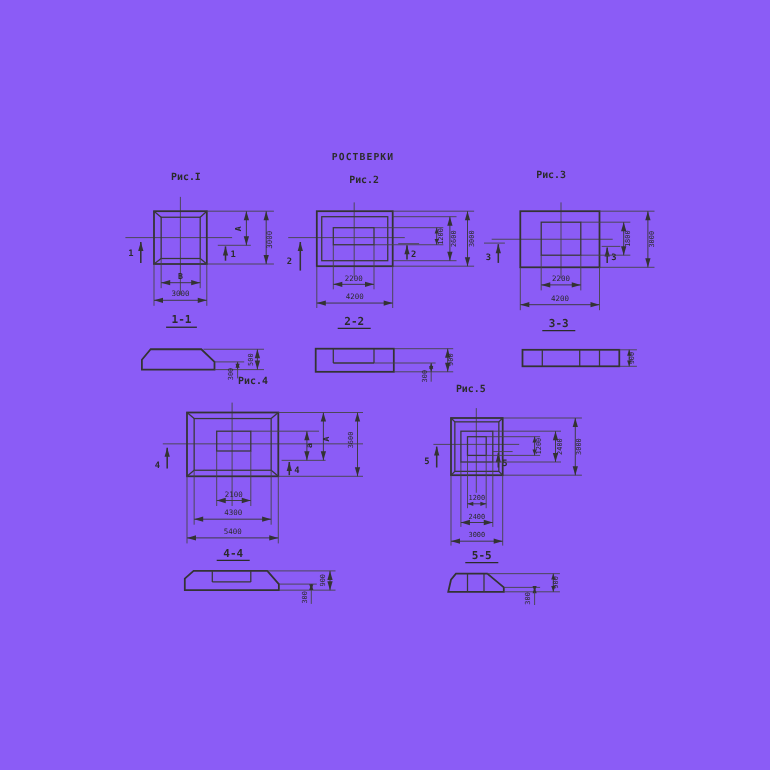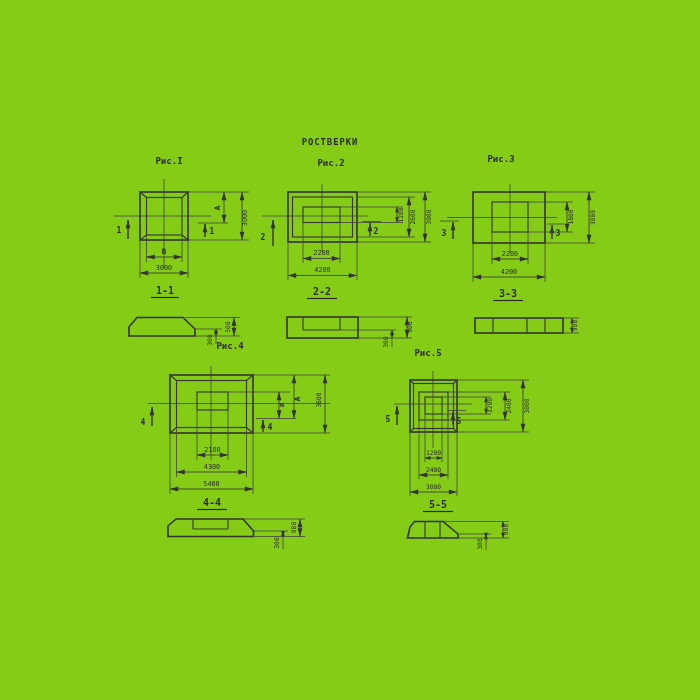--- a/index.html
+++ b/index.html
@@ -1,16 +1,16 @@
 <!DOCTYPE html>
 <html><head>
 <meta charset="utf-8">
 <style>
   html,body{margin:0;padding:0;background:#ffffff;}
-  .page{position:relative;width:700px;height:700px;background:#84cc16;overflow:hidden;
+  .page{position:relative;width:700px;height:700px;background:#8b5cf6;overflow:hidden;
         font-family:"DejaVu Sans Mono","Liberation Mono",monospace;}
   svg{position:absolute;left:0;top:0;}
   svg text{fill:#2b2b2b;font-family:"DejaVu Sans Mono","Liberation Mono",monospace;}
   .ttl{font-size:8.8px;font-weight:bold;letter-spacing:1px;text-anchor:middle;}
   .cap{font-size:9px;font-weight:bold;text-anchor:middle;}
   .sec{font-size:10px;font-weight:bold;text-anchor:middle;}
   .dt{font-size:6.8px;text-anchor:middle;}
   .dts{font-size:6.3px;text-anchor:middle;}
   .ltr{font-size:7.5px;font-weight:bold;text-anchor:middle;}
   .cut{font-size:8px;font-weight:bold;text-anchor:middle;}

